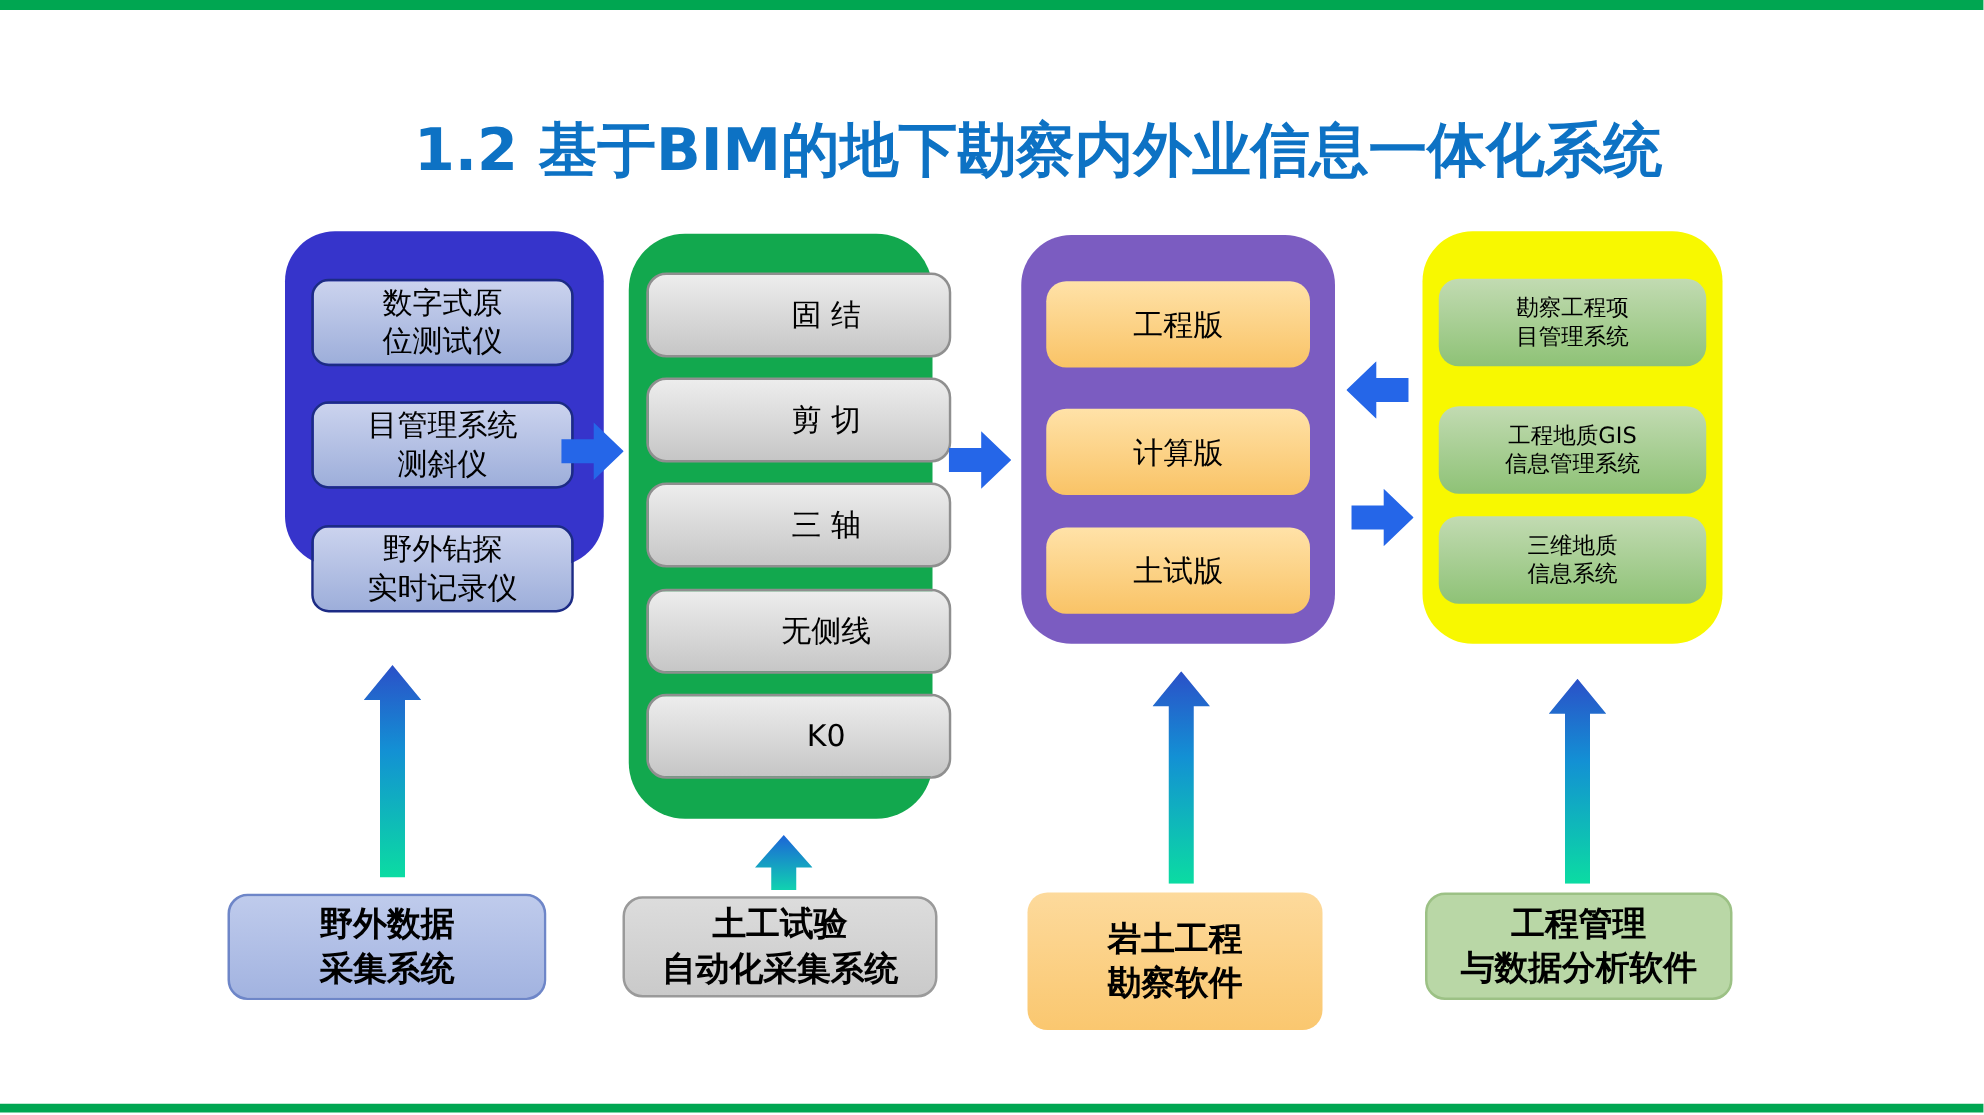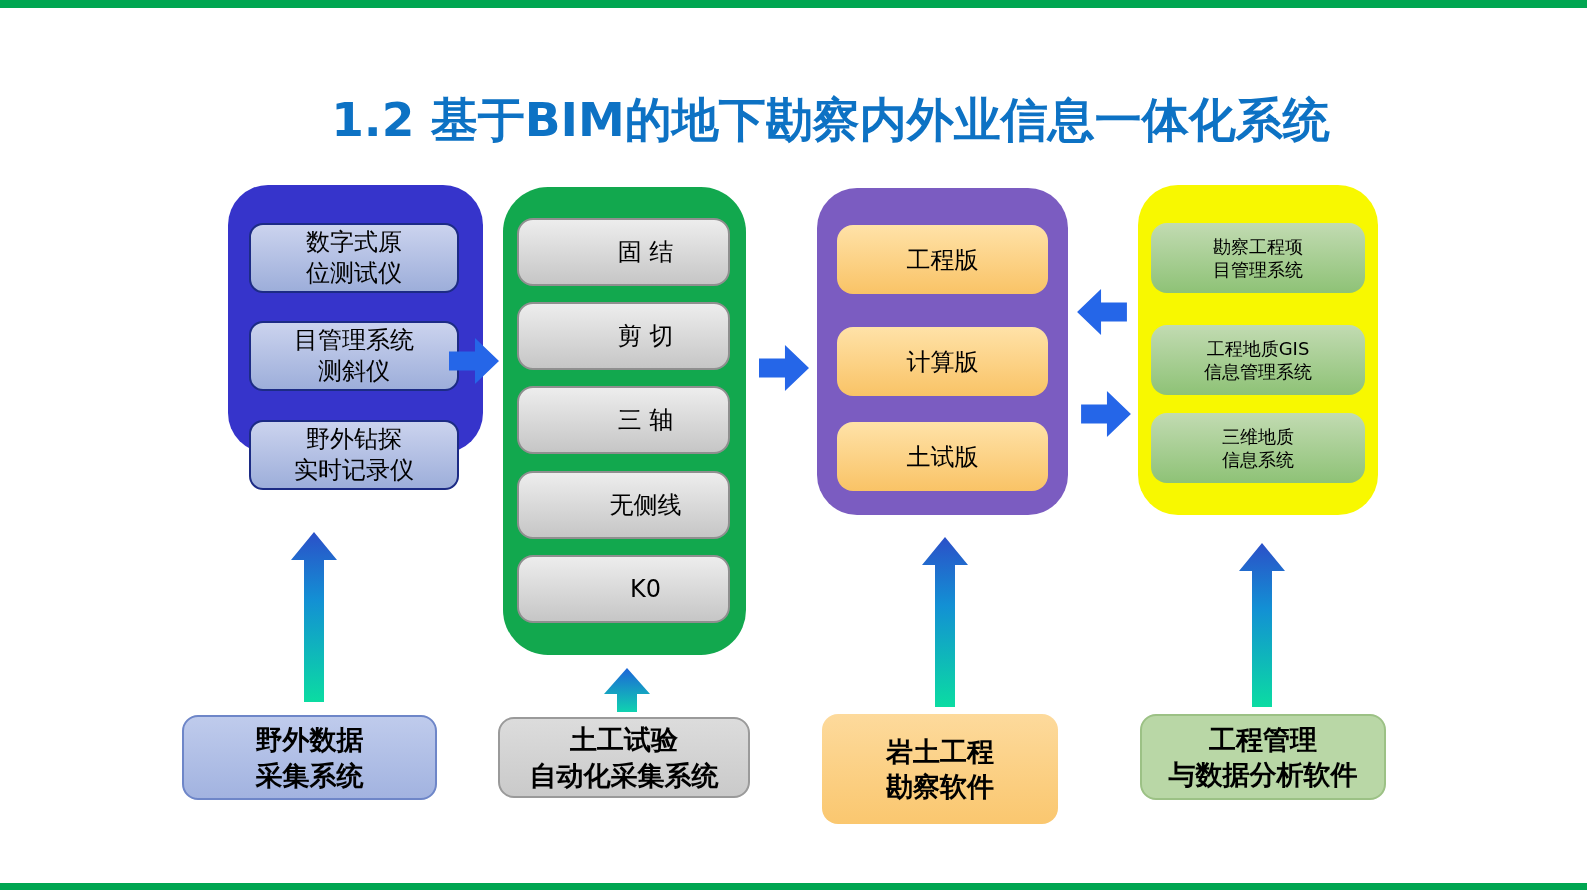--- a/index.html
+++ b/index.html
@@ -10,21 +10,21 @@
   .bar-bottom{top:883px;height:7px;}
   .title{position:absolute;left:0;right:0;top:56px;text-align:center;
          font-size:47px;font-weight:bold;color:#0D72C4;padding-left:74px;margin-top:33px;}
   .container{position:absolute;}
   .ibox,.label{position:absolute;display:flex;align-items:center;justify-content:center;
          text-align:center;white-space:pre-line;box-sizing:border-box;}
   .c1{left:188px;top:185px;width:255px;height:268px;background:#3634CB;border-radius:40px;margin-left:40px;}
   .c1 .ibox{left:21px;width:210px;height:70px;border-radius:14px;font-size:24px;line-height:1.28;
          background:linear-gradient(180deg,#CBD3EE 0%,#9DAEDA 100%);border:2px solid #1C2B85;}
   .c2{left:503px;top:187px;width:243px;height:468px;background:#12A84E;border-radius:45px;}
-  .c2 .ibox{left:14px;width:213px;height:68px;border-radius:16px;font-size:24px;
+  .c2 .ibox{left:14px;width:244px;height:68px;border-radius:16px;font-size:24px;
          background:linear-gradient(180deg,#EDEDED 0%,#C6C6C6 100%);border:2px solid #8F8F8F;padding-left:44px;}
   .c3{left:817px;top:188px;width:251px;height:327px;background:#7B5CC1;border-radius:40px;}
   .c3 .ibox{left:20px;width:211px;height:69px;border-radius:16px;font-size:24px;
          background:linear-gradient(180deg,#FFE2A8 0%,#F9C366 100%);}
   .c4{left:1138px;top:185px;width:240px;height:330px;background:#F8F800;border-radius:40px;}
   .c4 .ibox{left:13px;width:214px;height:70px;border-radius:16px;font-size:18px;line-height:1.3;
          background:linear-gradient(180deg,#C2DBB2 0%,#8EC276 100%);}
   .label{font-weight:bold;font-size:27px;line-height:1.3;border-radius:16px;}
   .l1{left:182px;top:715px;width:255px;height:85px;
       background:linear-gradient(180deg,#BFCBEC 0%,#A2B3E0 100%);border:2px solid #6E86C8;}

